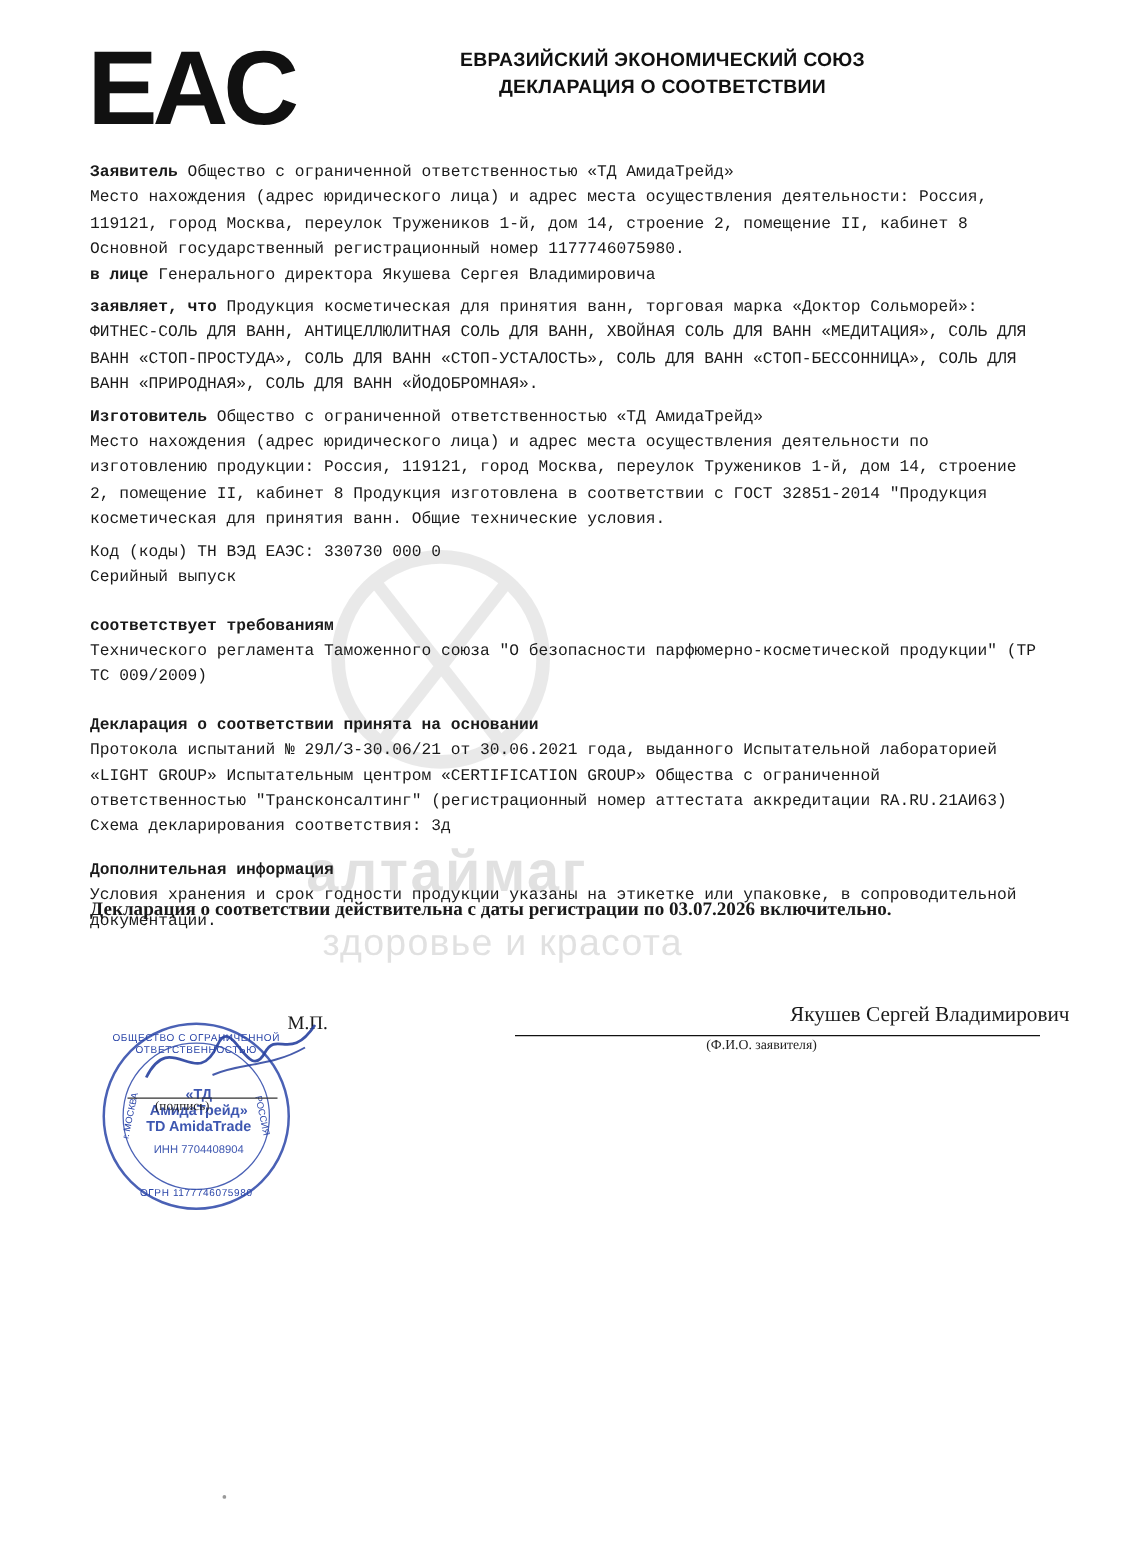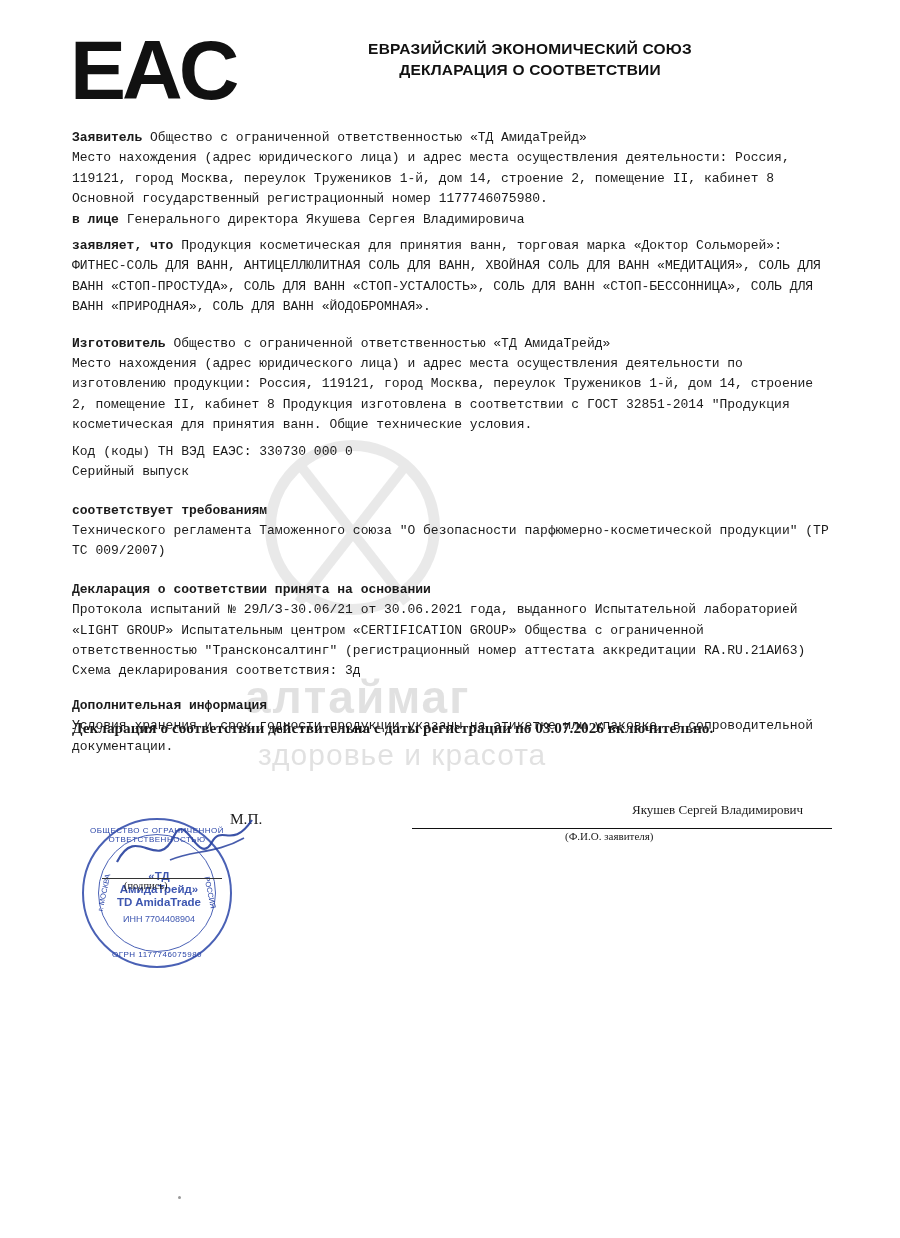--- a/index.html
+++ b/index.html
@@ -162,21 +162,21 @@
   .mp {
     position: absolute;
     left: 158px;
     top: 48px;
     font-size: 15.3px;
   }
   .sig-name {
     position: absolute;
     left: 560px;
     top: 40px;
-    font-size: 13px;
+    font-size: 17px;
     white-space: nowrap;
   }
   .sig-rule {
     position: absolute;
     left: 340px;
     top: 66px;
     width: 420px;
     border-bottom: 1px solid #111;
   }
   .sig-caption {
@@ -332,31 +332,31 @@
     <div class="p">
       <span class="b">в лице</span>
       <span>Генерального директора Якушева Сергея Владимировича</span>
     </div>
 
     <div class="p" style="margin-top:6px;">
       <span class="b">заявляет, что</span>
       <span>Продукция косметическая для принятия ванн, торговая марка «Доктор Сольморей»: ФИТНЕС-СОЛЬ ДЛЯ ВАНН, АНТИЦЕЛЛЮЛИТНАЯ СОЛЬ ДЛЯ ВАНН, ХВОЙНАЯ СОЛЬ ДЛЯ ВАНН «МЕДИТАЦИЯ», СОЛЬ ДЛЯ ВАНН «СТОП-ПРОСТУДА», СОЛЬ ДЛЯ ВАНН «СТОП-УСТАЛОСТЬ», СОЛЬ ДЛЯ ВАНН «СТОП-БЕССОННИЦА», СОЛЬ ДЛЯ ВАНН «ПРИРОДНАЯ», СОЛЬ ДЛЯ ВАНН «ЙОДОБРОМНАЯ».</span>
     </div>
 
-    <div class="p" style="margin-top:16px;">
+    <div class="p" style="margin-top:6px;">
       <span class="b">Изготовитель</span>
       <span>Общество с ограниченной ответственностью «ТД АмидаТрейд»</span>
     </div>
     <div class="p">Место нахождения (адрес юридического лица) и адрес места осуществления деятельности по изготовлению продукции: Россия, 119121, город Москва, переулок Тружеников 1-й, дом 14, строение 2, помещение II, кабинет 8 Продукция изготовлена в соответствии с ГОСТ 32851-2014 "Продукция косметическая для принятия ванн. Общие технические условия.</div>
 
     <div class="p" style="margin-top:6px;">Код (коды) ТН ВЭД ЕАЭС: 330730 000 0</div>
     <div class="p">Серийный выпуск</div>
 
     <div class="p sectionhead">соответствует требованиям</div>
-    <div class="p">Технического регламента Таможенного союза "О безопасности парфюмерно-косметической продукции" (ТР ТС 009/2007)</div>
+    <div class="p">Технического регламента Таможенного союза "О безопасности парфюмерно-косметической продукции" (ТР ТС 009/2009)</div>
 
     <div class="p sectionhead">Декларация о соответствии принята на основании</div>
     <div class="p">Протокола испытаний № 29Л/З-30.06/21 от 30.06.2021 года, выданного Испытательной лабораторией «LIGHT GROUP» Испытательным центром «CERTIFICATION GROUP» Общества с ограниченной ответственностью "Трансконсалтинг" (регистрационный номер аттестата аккредитации RA.RU.21АИ63)</div>
     <div class="p">Схема декларирования соответствия: 3д</div>
 
     <div class="p sectionhead" style="margin-top:14px;">Дополнительная информация</div>
     <div class="p">Условия хранения и срок годности продукции указаны на этикетке или упаковке, в сопроводительной документации.</div>
   </div>
 
   <div class="sig-wrap">

